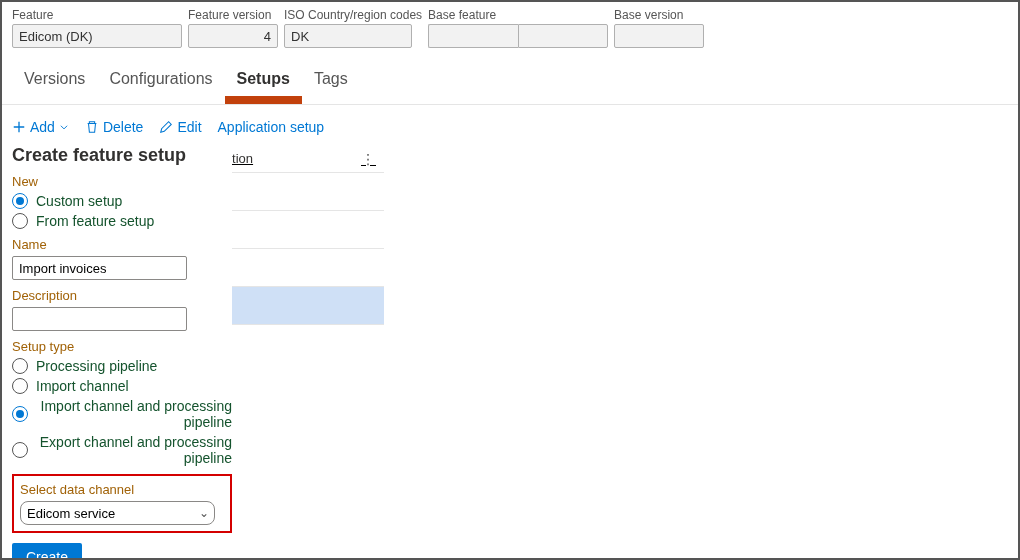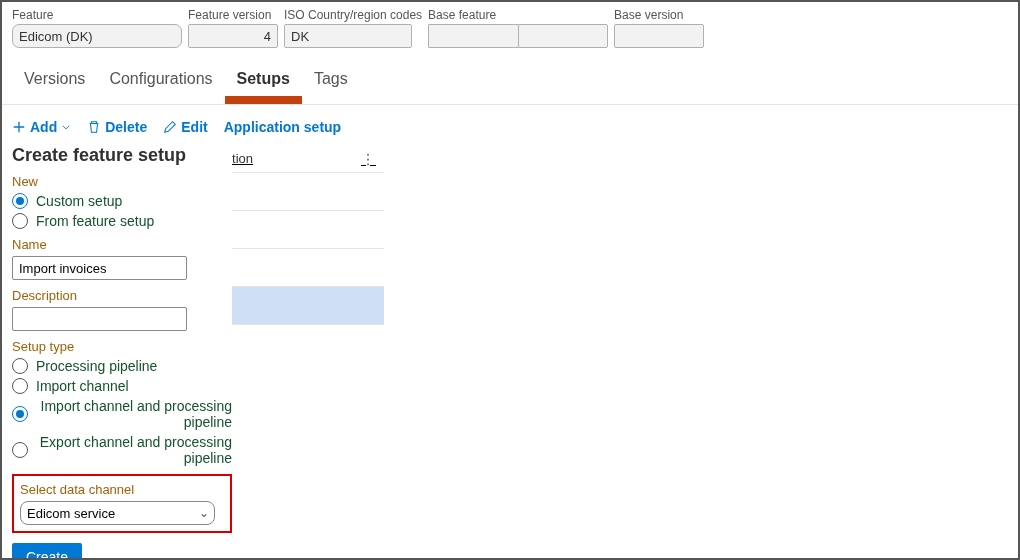--- a/index.html
+++ b/index.html
@@ -2,27 +2,27 @@
 <html><head>
 <meta charset="utf-8">
 <style>
 * { box-sizing: border-box; margin: 0; padding: 0; font-family: "Segoe UI", sans-serif; }
 body { background: #fff; width: 1020px; height: 560px; border: 2px solid #555; overflow: hidden; position: relative; }
 .header-fields { display: flex; gap: 6px; padding: 6px 10px 4px 10px; }
 .field-group { display: flex; flex-direction: column; }
 .field-label { font-size: 12px; color: #555; margin-bottom: 2px; }
 .field-input { height: 24px; border: 1px solid #b0b0b0; border-radius: 2px; background: #f2f2f2; padding: 0 6px; font-size: 13px; color: #333; }
 .field-input.right { text-align: right; }
-.w170 { width: 170px; border-radius: 7px; }
+.w170 { width: 170px; }
 .w90 { width: 90px; }
 .w140 { width: 128px; }
 .tabs { display: flex; gap: 0; padding: 0 10px; border-bottom: 1px solid #e5e5e5; margin-top: 10px; }
 .tab { padding: 8px 12px; font-size: 16px; color: #555; cursor: pointer; border-bottom: 2px solid transparent; }
 .tab.active { color: #323130; border-bottom: 8px solid #c2410c; font-weight: 600; }
-.toolbar { display: flex; gap: 16px; padding: 14px 10px 10px 10px; align-items: center; font-weight: bold; }
+.toolbar { display: flex; gap: 16px; padding: 14px 10px 10px 10px; align-items: center; }
 .toolbar-btn { display: flex; align-items: center; gap: 4px; font-size: 14px; color: #0078d4; cursor: pointer; }
 .toolbar-btn svg { width: 14px; height: 14px; fill: #0078d4; stroke: #0078d4; }
 .content-row { position: relative; }
 .side-panel { position: absolute; left: 10px; top: 0; width: 220px; background: #fff; z-index: 5; }
 .panel-title { font-size: 18px; font-weight: 600; color: #323130; margin-bottom: 8px; }
 .section-label { font-size: 13px; color: #a16207; margin-top: 8px; margin-bottom: 4px; }
 .radio-row { display: flex; align-items: center; gap: 8px; margin: 4px 0; font-size: 14px; color: #14532d; cursor: pointer; }
 .radio { width: 16px; height: 16px; border: 1px solid #555; border-radius: 50%; display: inline-flex; align-items: center; justify-content: center; flex-shrink: 0; }
 .radio.checked { border-color: #0078d4; }
 .radio.checked::after { content: ""; width: 8px; height: 8px; background: #0078d4; border-radius: 50%; }

